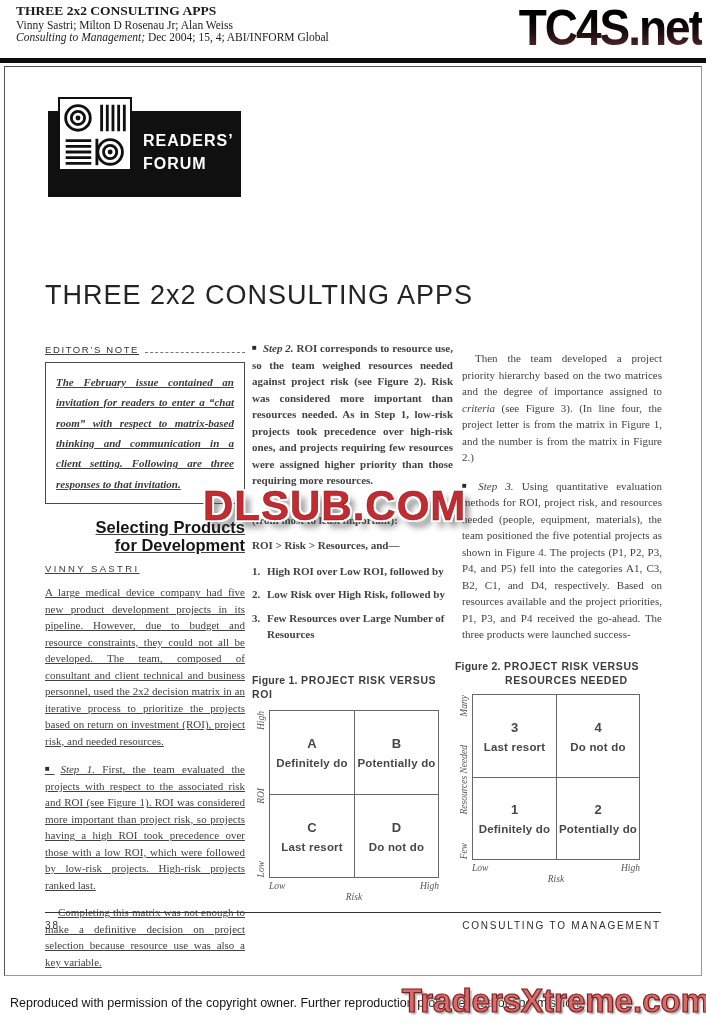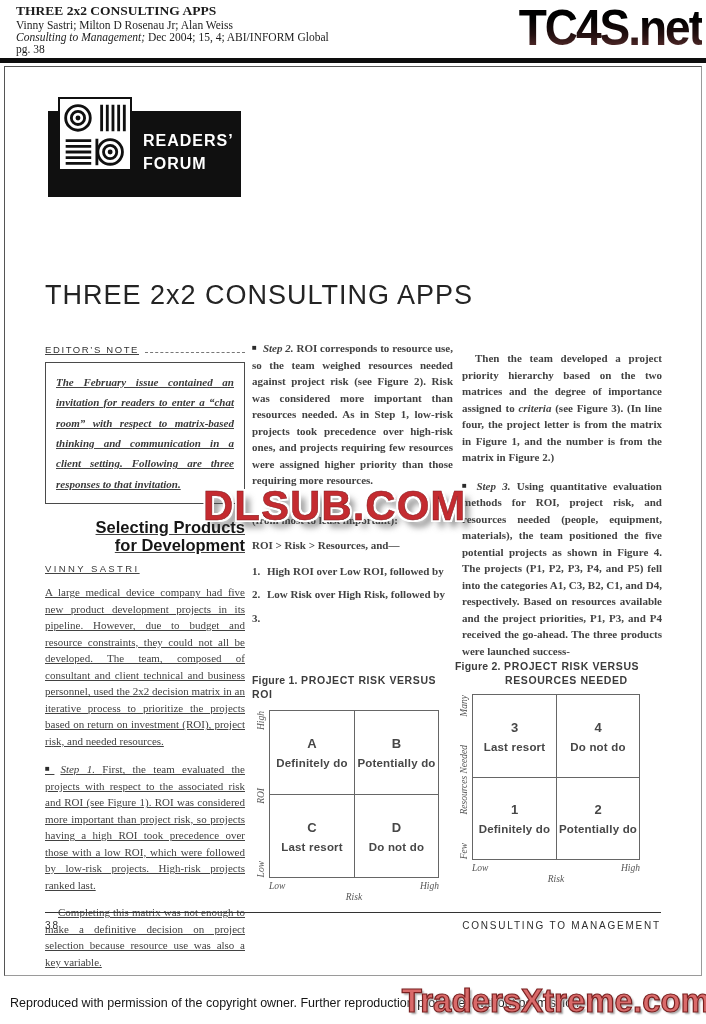--- a/index.html
+++ b/index.html
@@ -30,21 +30,21 @@
   .forum-logo svg{display:block;width:100%;height:100%;}
 
   
   .article-title{position:absolute;left:45px;top:280px;margin:0;
                  font:400 27px "Liberation Sans",sans-serif;letter-spacing:1px;color:#242424;}
 
   
   .col{position:absolute;font-size:11px;line-height:1.5;text-align:justify;color:#424242;}
   .col-left{left:45px;top:344px;width:200px;text-decoration:underline;}
   .col-mid{left:252px;top:340px;width:201px;font-weight:bold;}
-  .col-right{left:462px;top:350px;width:200px;font-weight:bold;}
+  .col-right{left:462px;top:350px;width:200px;}
 
   .ed-note-row{display:flex;align-items:flex-end;gap:6px;}
   .ed-note-label{font:400 9.5px "Liberation Sans",sans-serif;letter-spacing:1.6px;color:#333;white-space:nowrap;}
   .ed-note-dash{flex:1;border-bottom:1px dashed #777;margin-bottom:2px;}
   .ed-note-box{margin-top:7px;border:1px solid #4a4a4a;padding:9px 10px;
                font:700 italic 11px "Liberation Serif",serif;line-height:1.85;color:#3a3a3a;}
   .section-title{margin-top:14px;font:700 16.5px "Liberation Sans",sans-serif;
                  line-height:1.1;color:#161616;text-align:right;}
   .byline{margin-top:9px;font:400 9.5px "Liberation Sans",sans-serif;letter-spacing:2.4px;color:#3a3a3a;text-align:left;}
   .para{margin-top:10px;}
@@ -109,21 +109,20 @@
 </style>
 </head>
 <body>
 
 <div class="sheet">
 
   <header class="scan-meta">
     <div class="meta-title">THREE 2x2 CONSULTING APPS</div>
     <div class="meta-line">Vinny Sastri; Milton D Rosenau Jr; Alan Weiss</div>
     <div class="meta-line"><span class="it">Consulting to Management;</span><span> Dec 2004; 15, 4; ABI/INFORM Global</span></div>
-    <div class="meta-line">pg. 38</div>
   </header>
 
   <div class="wm wm-tc4s">TC4S.net</div>
   <div class="top-rule"></div>
   <div class="page-frame"></div>
 
   <div class="forum-banner">
     <div class="forum-text">
       <div>READERS’</div>
       <div>FORUM</div>
@@ -164,21 +163,21 @@
   </div>
 
   <div class="col col-mid">
     <p class="step" style="margin-top:0"><span class="bullet">■</span><span class="step-label">Step 2.</span> <span>ROI corresponds to resource use, so the team weighed resources needed against project risk (see Figure 2). Risk was considered more important than resources needed. As in Step 1, low-risk projects took precedence over high-risk ones, and projects requiring few resources were assigned higher priority than those requiring more resources.</span></p>
     <div class="criteria">
       <div>(from most to least important):</div>
       <div class="crit-rule">ROI &gt; Risk &gt; Resources, and—</div>
       <div class="crit-list">
         <div class="crit-item"><span class="crit-num">1.</span><span>High ROI over Low ROI, followed by</span></div>
         <div class="crit-item"><span class="crit-num">2.</span><span>Low Risk over High Risk, followed by</span></div>
-        <div class="crit-item"><span class="crit-num">3.</span></div>
+        <div class="crit-item"><span class="crit-num">3.</span><span>Few Resources over Large Number of Resources</span></div>
       </div>
     </div>
   </div>
 
   <div class="col col-right">
     <p class="para para-indent"><span>Then the team developed a project priority hierarchy based on the two matrices and the degree of importance assigned to </span><span class="it">criteria</span><span> (see Figure 3). (In line four, the project letter is from the matrix in Figure 1, and the number is from the matrix in Figure 2.)</span></p>
     <p class="step"><span class="bullet">■</span><span class="step-label">Step 3.</span> <span>Using quantitative evaluation methods for ROI, project risk, and resources needed (people, equipment, materials), the team positioned the five potential projects as shown in Figure 4. The projects (P1, P2, P3, P4, and P5) fell into the categories A1, C3, B2, C1, and D4, respectively. Based on resources available and the project priorities, P1, P3, and P4 received the go-ahead. The three products were launched success-</span></p>
   </div>
 
   <div class="figure fig1">

